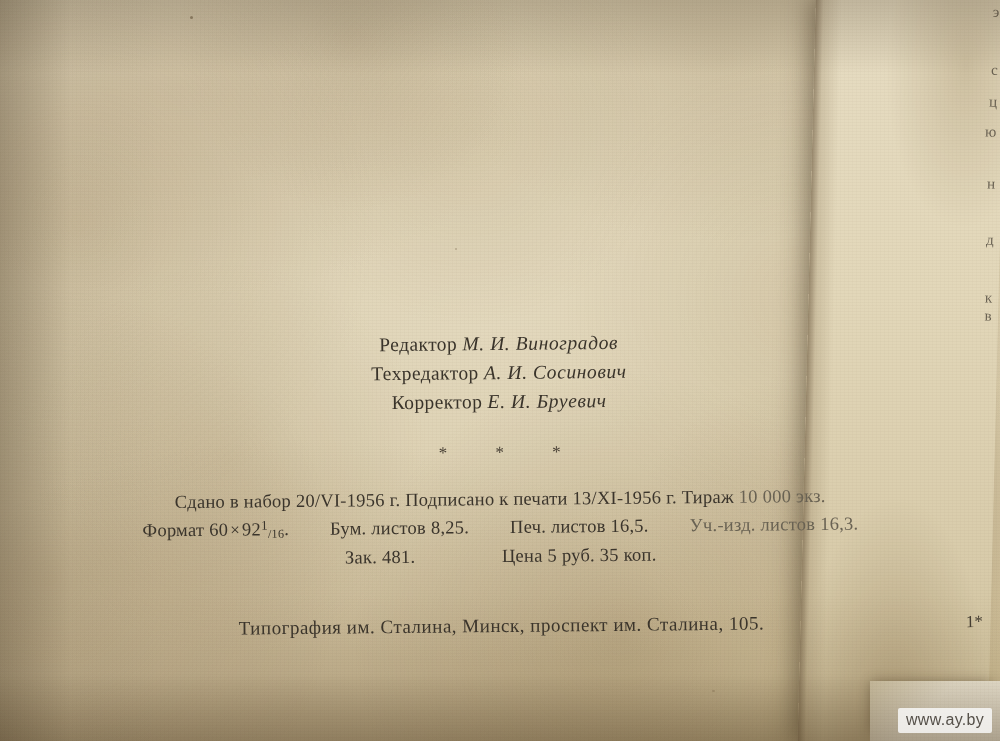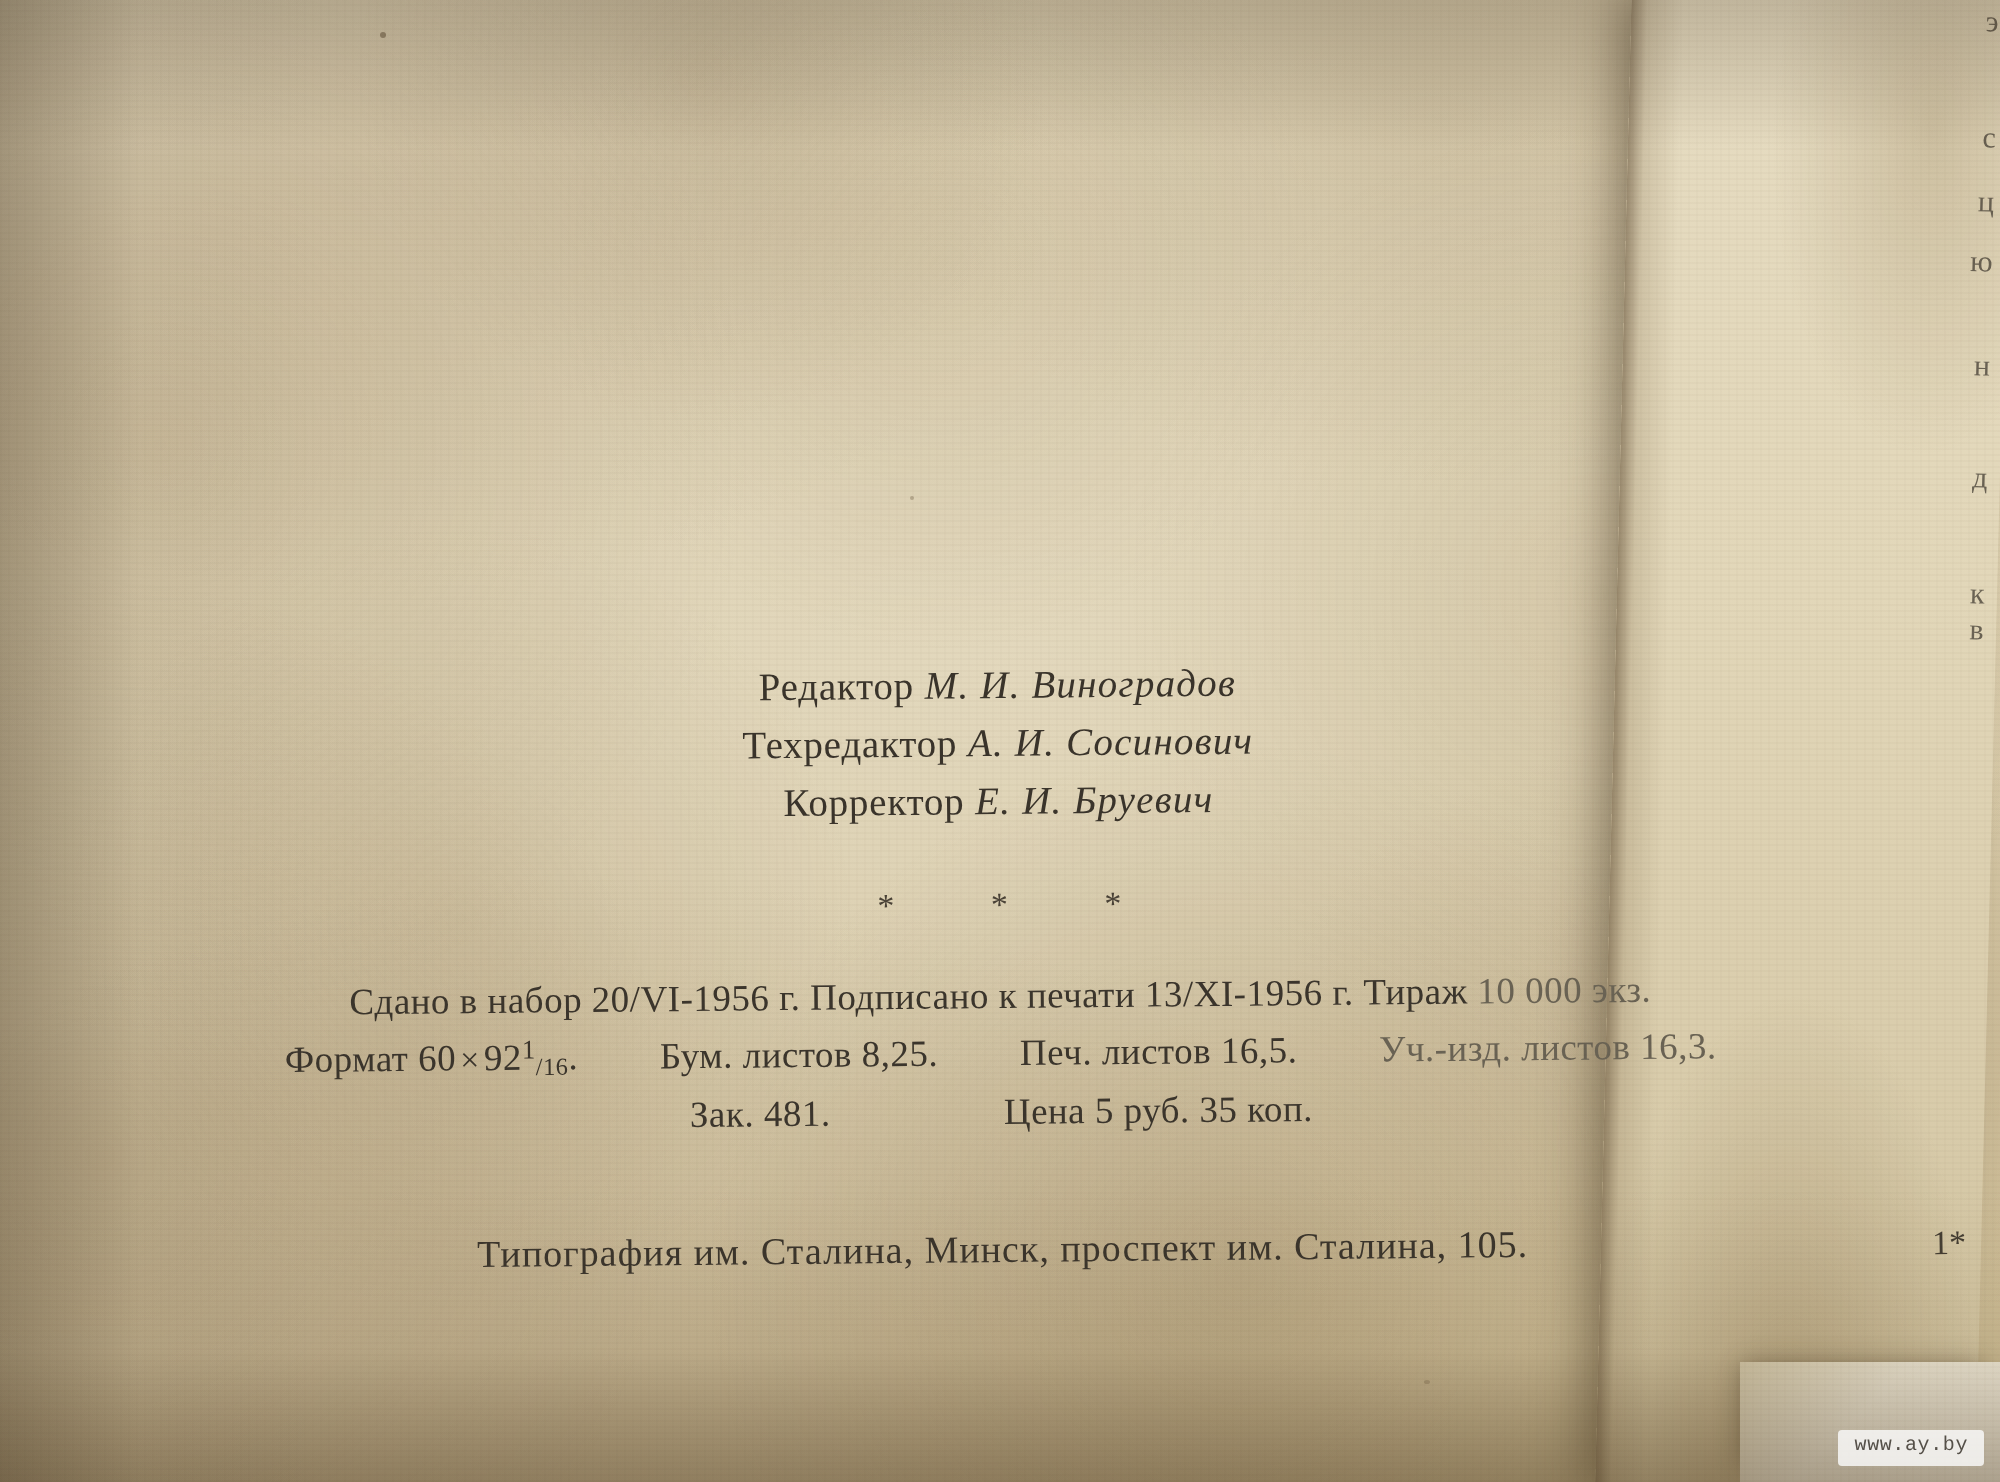--- a/index.html
+++ b/index.html
@@ -166,22 +166,22 @@
 
   
   .watermark {
     position: absolute;
     right: 8px;
     bottom: 8px;
     padding: 3px 8px 4px 8px;
     background: rgba(250,250,250,0.82);
     border-radius: 2px;
     color: #555049;
-    font-size: 10px;
-    font-family: Liberation Mono, monospace;
+    font-size: 16px;
+    font-family: Liberation Sans, sans-serif;
     letter-spacing: 0.3px;
   }
   .speck {
     position: absolute;
     background: rgba(90,72,48,0.5);
     border-radius: 50%;
   }
 </style>
 </head>
 <body>

